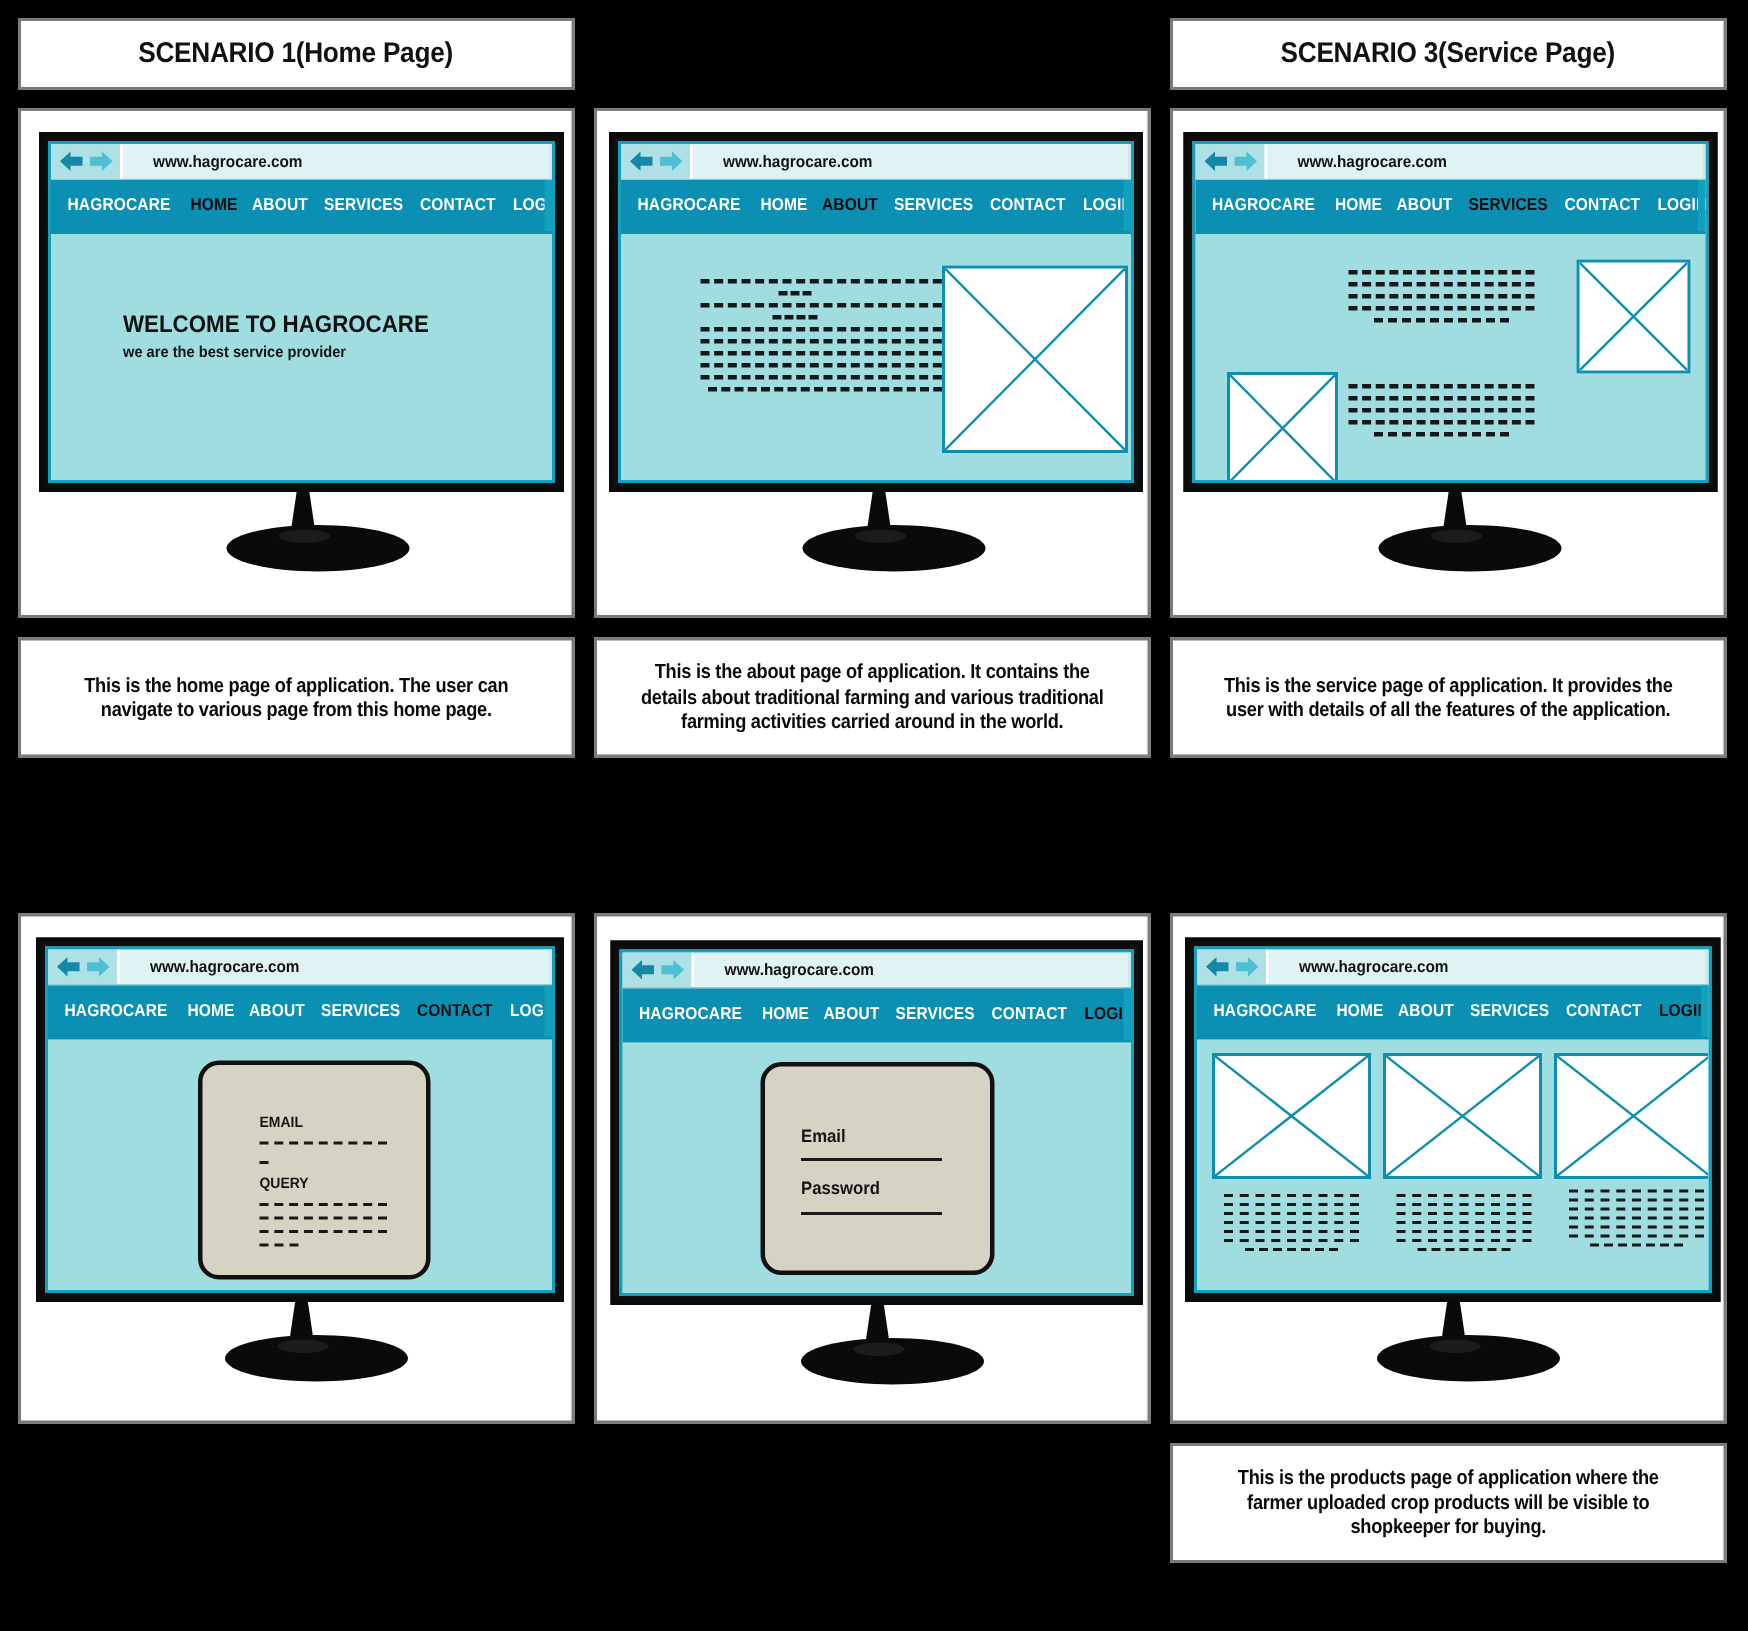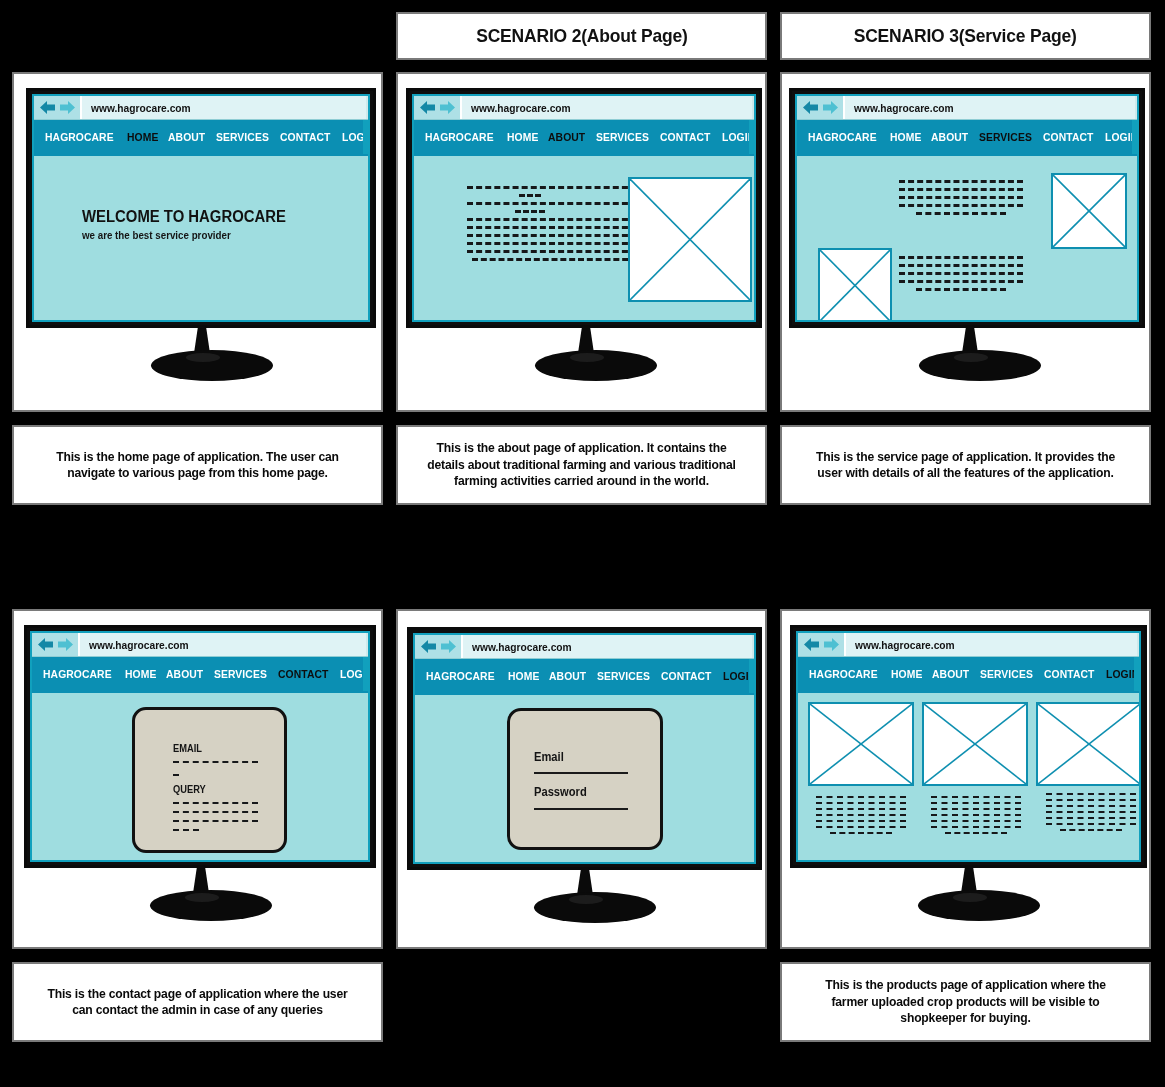--- a/index.html
+++ b/index.html
@@ -97,21 +97,21 @@
     gap:3px;
     flex:0 0 auto;
     border-right:2px solid #ffffff;
     box-sizing:border-box;
   }
   .arrow{ display:block; }
   .urlfield{
     flex:1 1 auto;
     background:#dff3f5;
     display:flex;align-items:center;
-    padding-left:9px;
+    padding-left:20px;
     box-sizing:border-box;
     border-right:2px solid #cfe9eb;
   }
   .urltext{
     font-family:"Liberation Sans", sans-serif;
     font-weight:bold;
     font-size:11px;
     color:#121212;
     transform:scaleX(.93);
     transform-origin:left center;
@@ -237,20 +237,23 @@
     background:#2b2b2b;
     border-radius:50%;
     opacity:.55;
   }
 </style>
 </head>
 <body>
 
 <div class="storyboard">
 
+  <div class="title-plate" style="left:12px;top:12px;width:371px;height:48px;">
+    <span class="title-text">SCENARIO 1(Home Page)</span>
+  </div>
 
   <div class="screen-plate" style="left:12px;top:72px;width:371px;height:340px;">
     <div class="monitor" style="left:0;top:0;width:371px;height:336px;">
       <div class="bezel" style="left:12px;top:14px;width:350px;height:240px;">
         <div class="browser">
 
           <div class="urlbar">
             <div class="navbtns">
               <span>
                 <svg class="arrow" width="17" height="15" viewBox="0 0 17 15" aria-hidden="true">
@@ -291,23 +294,20 @@
       <div class="stand-neck" style="left:179px;top:252px;width:18px;height:34px;clip-path:polygon(28% 0,72% 0,100% 100%,0 100%);"></div>
       <div class="stand-base" style="left:137px;top:276px;width:122px;height:31px;"></div>
       <div class="stand-notch" style="left:172px;top:279px;width:34px;height:9px;"></div>
     </div>
   </div>
 
   <div class="caption-plate" style="left:12px;top:425px;width:371px;height:80px;">
     <span class="caption-text">This is the home page of application. The user can navigate to various page from this home page.</span>
   </div>
 
-  <div class="title-plate" style="left:396px;top:12px;width:371px;height:48px;">
-    <span class="title-text">SCENARIO 2(About Page)</span>
-  </div>
 
   <div class="screen-plate" style="left:396px;top:72px;width:371px;height:340px;">
     <div class="monitor" style="left:0;top:0;width:371px;height:336px;">
       <div class="bezel" style="left:8px;top:14px;width:356px;height:240px;">
         <div class="browser">
 
           <div class="urlbar">
             <div class="navbtns">
               <span>
                 <svg class="arrow" width="17" height="15" viewBox="0 0 17 15" aria-hidden="true">
@@ -501,23 +501,20 @@
           </div>
 
         </div>
       </div>
       <div class="stand-neck" style="left:178px;top:255px;width:18px;height:34px;clip-path:polygon(28% 0,72% 0,100% 100%,0 100%);"></div>
       <div class="stand-base" style="left:136px;top:279px;width:122px;height:31px;"></div>
       <div class="stand-notch" style="left:171px;top:282px;width:34px;height:9px;"></div>
     </div>
   </div>
 
-  <div class="caption-plate" style="left:12px;top:962px;width:371px;height:80px;">
-    <span class="caption-text">This is the contact page of application where the user can contact the admin in case of any queries</span>
-  </div>
 
 
   <div class="screen-plate" style="left:396px;top:609px;width:371px;height:340px;">
     <div class="monitor" style="left:0;top:0;width:371px;height:336px;">
       <div class="bezel" style="left:9px;top:16px;width:355px;height:243px;">
         <div class="browser">
 
           <div class="urlbar">
             <div class="navbtns">
               <span>

